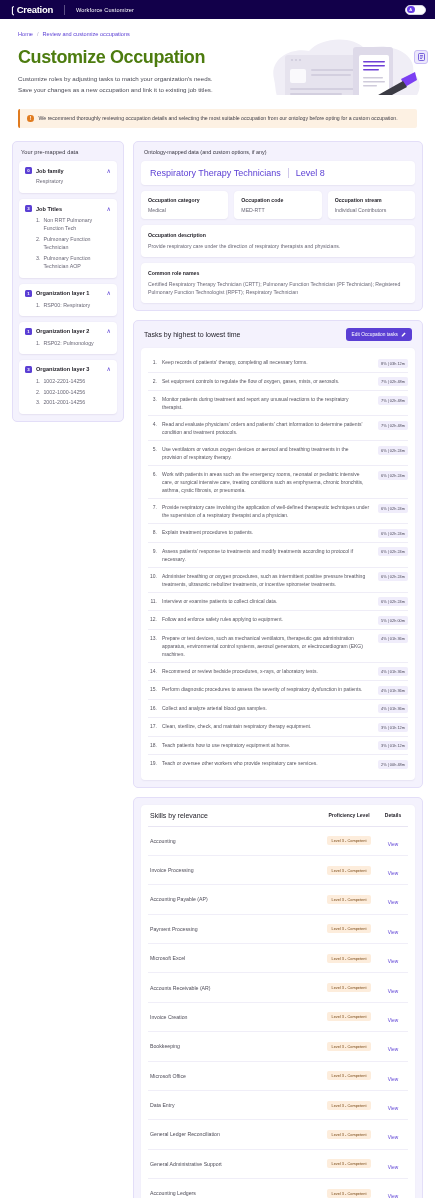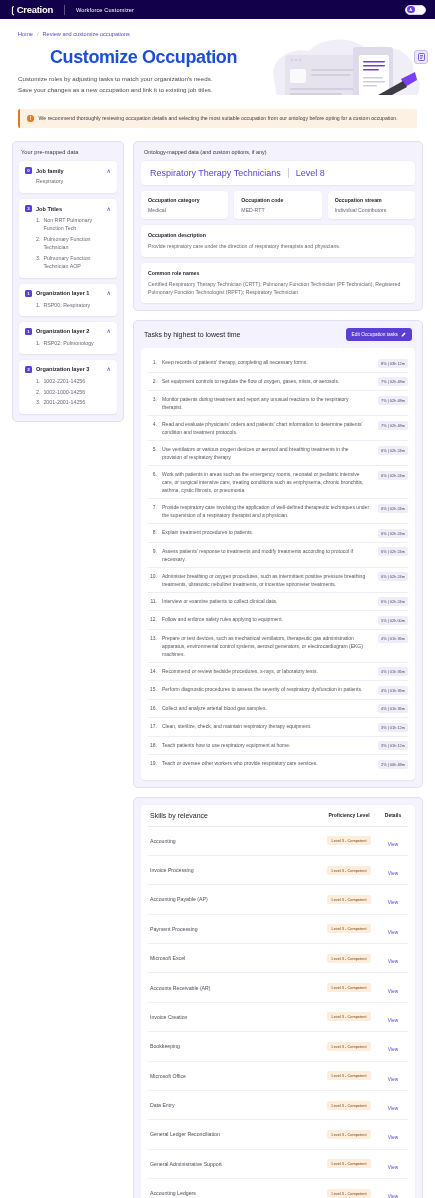--- a/index.html
+++ b/index.html
@@ -57,23 +57,22 @@
     overflow: hidden;
   }
   .breadcrumb {
     font-size: 5.6px; color: #5b3fd4; display: flex; align-items: center; gap: 4px;
     margin-bottom: 10px;
   }
   .breadcrumb .sep { color: #a9a2c4; }
   .breadcrumb .crumb-home { color: #5b3fd4; }
   .breadcrumb .crumb-current { color: #5b3fd4; }
   .page-title {
-    font-size: 18px; font-weight: bold; letter-spacing: -0.4px; color: #1d4ed8;
+    font-size: 18px; font-weight: bold; letter-spacing: -0.4px; color: #4d7c0f;
     margin-bottom: 6px;
-    margin-left: 32px;
   }
   .page-sub {
     font-size: 6.2px; line-height: 1.7; color: #4a4a55; max-width: 215px;
   }
   .hero-art {
     position: absolute; right: 6px; top: 14px; width: 180px; height: 78px;
   }
 
   .side-btn {
     position: absolute; right: 7px; top: 31px;

